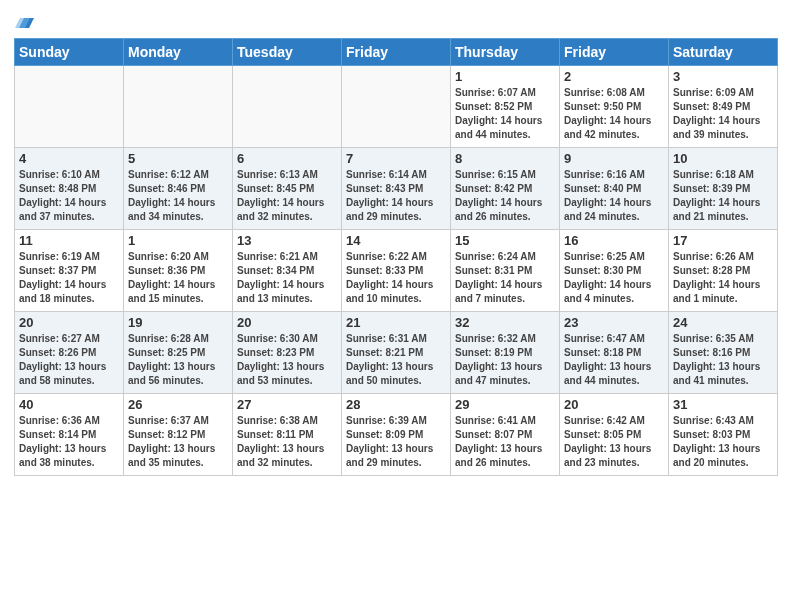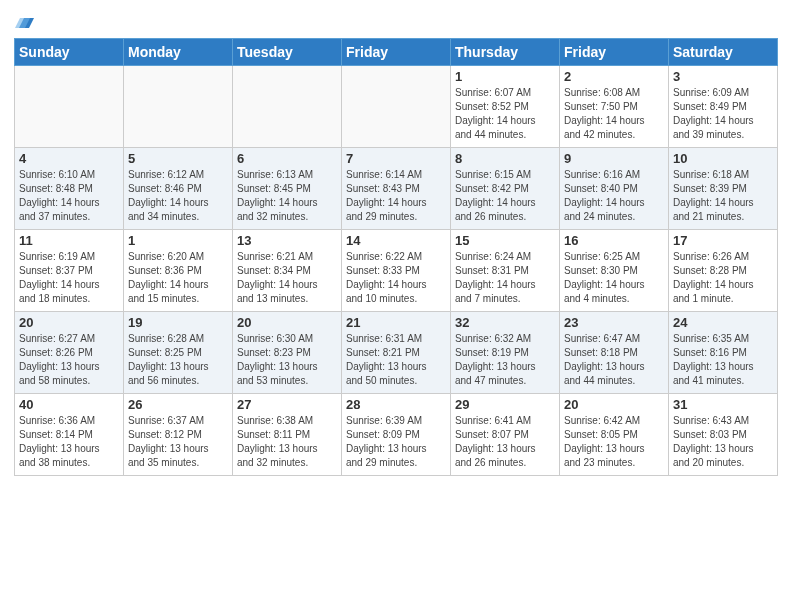--- a/index.html
+++ b/index.html
@@ -79,20 +79,21 @@
       font-size: 13px;
       font-weight: bold;
       color: #333;
       display: block;
       margin-bottom: 2px;
     }
     .day-info {
       font-size: 10px;
       line-height: 1.4;
       color: #444;
+      font-weight: bold;
     }
     tr:nth-child(odd) td:not(.empty) {
       background: #fff;
     }
     tr:nth-child(even) td:not(.empty) {
       background: #eef3f8;
     }
   </style>
 </head>
 <body>
@@ -142,21 +143,21 @@
           <td>
             <span class="day-num">1</span>
             <div class="day-info">Sunrise: 6:07 AM
 Sunset: 8:52 PM
 Daylight: 14 hours
 and 44 minutes.</div>
           </td>
           <td>
             <span class="day-num">2</span>
             <div class="day-info">Sunrise: 6:08 AM
-Sunset: 7:50 PM
+Sunset: 9:50 PM
 Daylight: 14 hours
 and 42 minutes.</div>
           </td>
           <td>
             <span class="day-num">3</span>
             <div class="day-info">Sunrise: 6:09 AM
 Sunset: 8:49 PM
 Daylight: 14 hours
 and 39 minutes.</div>
           </td>

